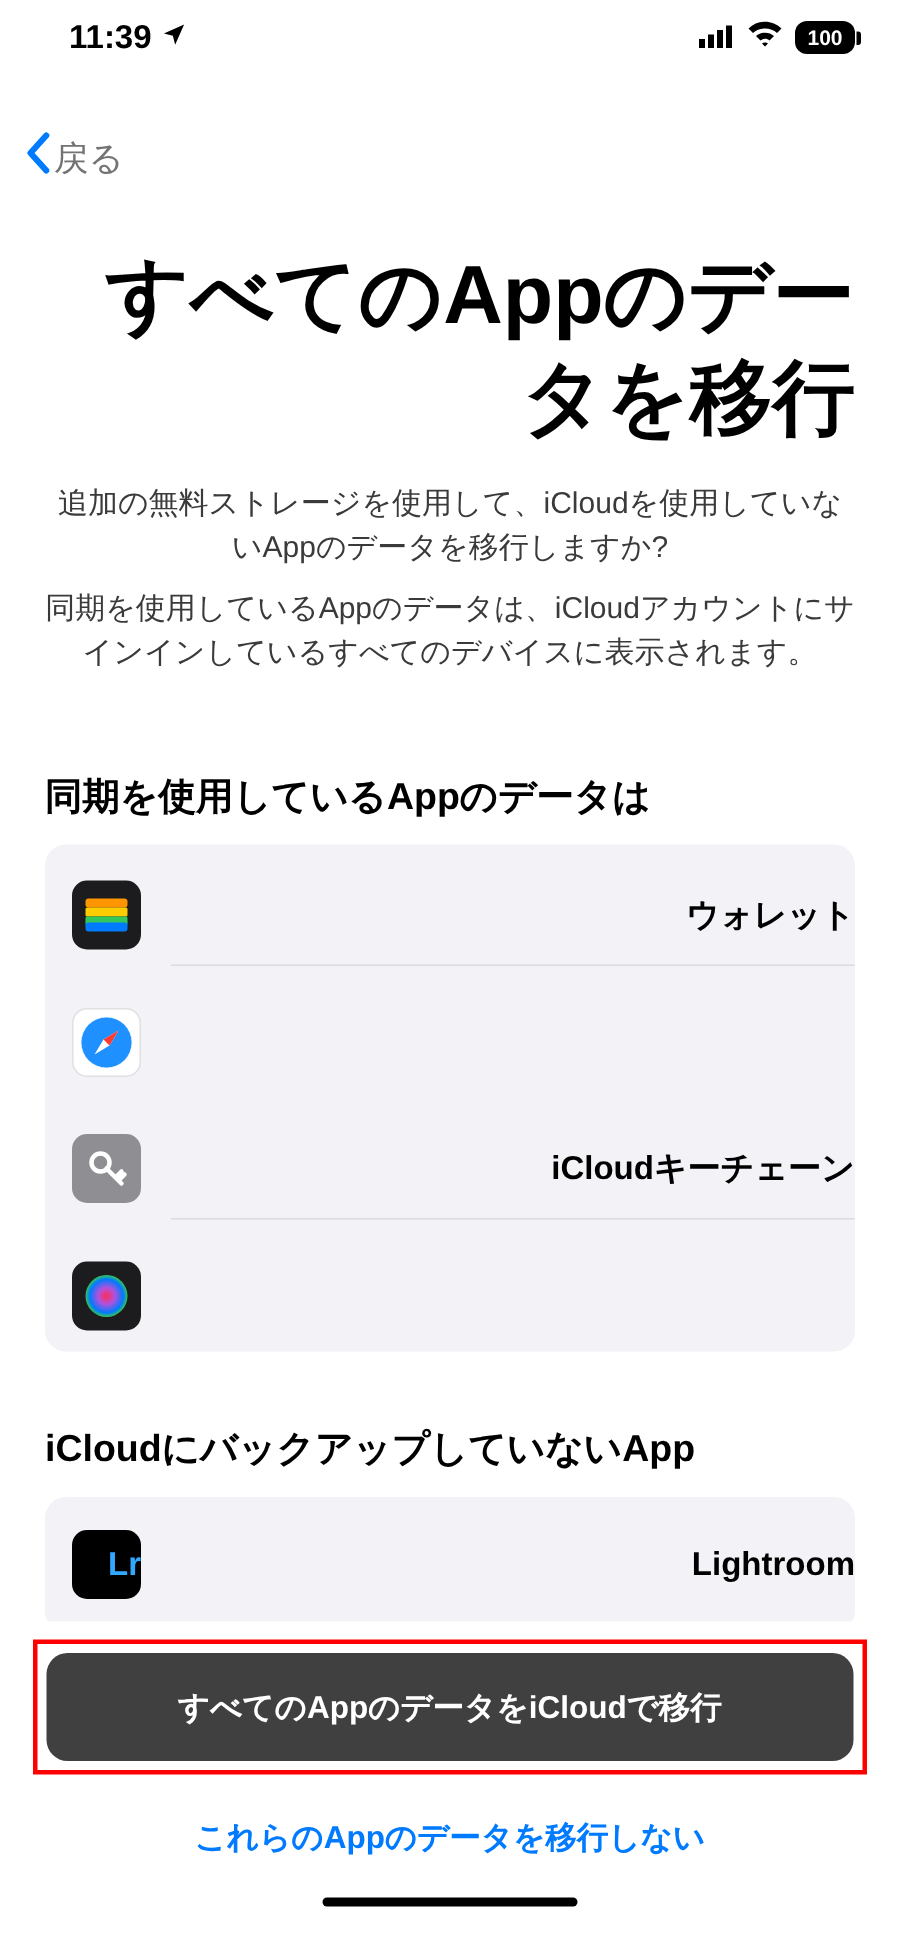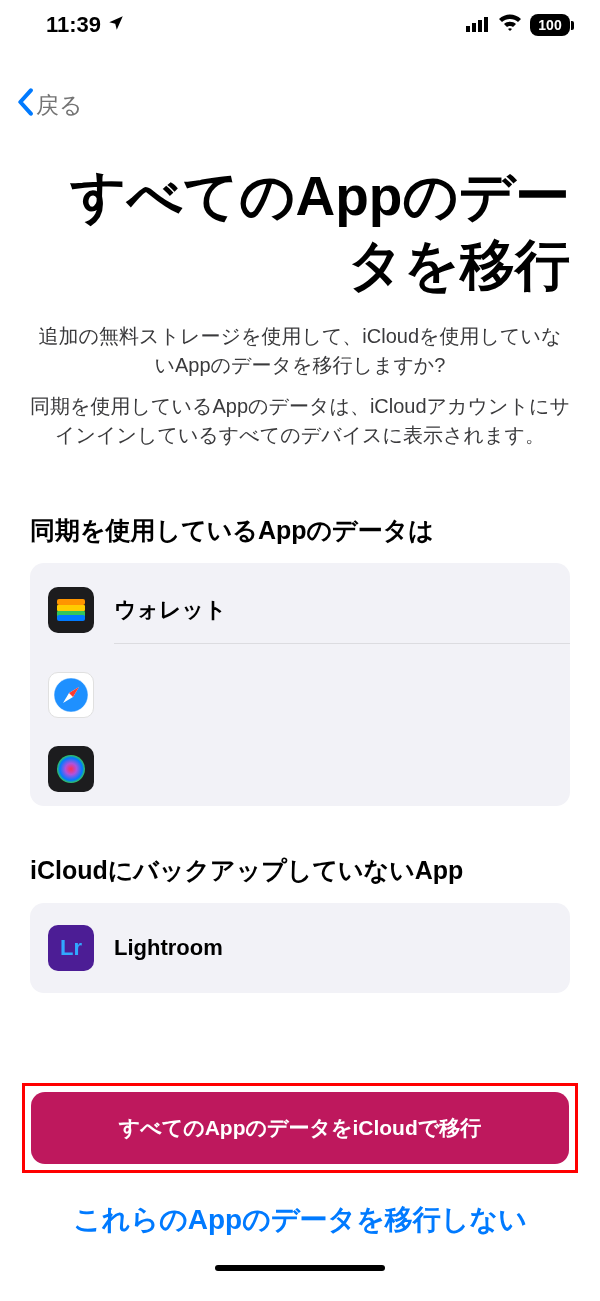--- a/index.html
+++ b/index.html
@@ -10,28 +10,28 @@
   .nav-bar { display: flex; align-items: center; padding: 30px 16px 10px 16px; }
   .back-btn { display: flex; align-items: center; color: #737373; font-size: 23px; gap: 2px; cursor: pointer; }
   .content { padding: 30px 30px 0 30px; }
   .title { font-size: 55px; font-weight: 700; text-align: right; line-height: 1.25; letter-spacing: 0; }
   .desc { text-align: center; font-size: 20px; color: #3a3a3c; margin-top: 22px; line-height: 1.45; }
   .desc + .desc { margin-top: 12px; }
   .section-header { font-size: 25px; font-weight: 700; margin: 64px 0 16px 0; }
   .section-header.second { margin-top: 48px; }
   .card { background: #f2f2f7; border-radius: 14px; padding: 0 0 0 18px; }
   .row { display: flex; align-items: center; gap: 20px; padding: 14px 0; }
-  .row-label-wrap { flex: 1; border-bottom: 1px solid #dcdce0; padding: 18px 0; display: flex; align-items: center; }
+  .row-label-wrap { flex: 1; border-bottom: 1px solid #dcdce0; padding: 18px 0; display: flex; align-items: center; justify-content: flex-end; }
   .row:last-child .row-label-wrap { border-bottom: none; }
   .row-label { font-size: 22px; font-weight: 600; }
   .app-icon { width: 46px; height: 46px; border-radius: 10px; flex-shrink: 0; display: flex; align-items: center; justify-content: center; }
   .footer { position: absolute; bottom: 0; left: 0; right: 0; background: #fff; padding: 12px 30px 30px; border-top: 0; }
-  .primary-btn { background: #be185d; color: #fff; font-size: 21px; font-weight: 600; text-align: center; padding: 22px 10px; border-radius: 14px; cursor: pointer; }
+  .primary-btn { background: #404040; color: #fff; font-size: 21px; font-weight: 600; text-align: center; padding: 22px 10px; border-radius: 14px; cursor: pointer; }
   .highlight-box { border: 3px solid #ff0000; padding: 6px; margin: 0 -8px 14px -8px; }
-  .secondary-link { color: #007aff; font-size: 28px; font-weight: 600; text-align: center; padding: 14px 0 8px; cursor: pointer; }
+  .secondary-link { color: #007aff; font-size: 21px; font-weight: 600; text-align: center; padding: 14px 0 8px; cursor: pointer; }
   .home-indicator { width: 170px; height: 6px; background: #000; border-radius: 4px; margin: 18px auto 0; }
   
   .battery-pill { display: inline-flex; align-items: center; justify-content: center; background: #000000; color: #fff; border-radius: 8px; width: 40px; height: 22px; font-size: 14px; font-weight: 700; position: relative; }
   .battery-pill::after { content: ""; position: absolute; right: -4px; width: 3px; height: 9px; background: #000; border-radius: 0 2px 2px 0; }
 </style>
 </head>
 <body>
 
 <div class="status-bar">
   <div class="status-left">
@@ -98,40 +98,51 @@
       <div class="app-icon" style="background:#fff; border:1px solid #e0e0e0;">
         <svg width="40" height="40" viewBox="0 0 40 40">
             <circle cx="20" cy="20" r="17" fill="#1e90ff"></circle>
             <circle cx="20" cy="20" r="17" fill="none" stroke="#fff" stroke-width="0.5"></circle>
             <path d="M28 12 L22 22 L12 28 L18 18 Z" fill="#fff"></path>
             <path d="M28 12 L22 22 L18 18 Z" fill="#ff3b30"></path>
           </svg>
       </div>
     </div>
     <div class="row">
+      <div class="app-icon" style="background:#8e8e93;">
+        <svg width="28" height="28" viewBox="0 0 28 28">
+            <circle cx="10" cy="10" r="6" fill="none" stroke="#fff" stroke-width="3"></circle>
+            <path d="M14 14 L24 24 M20 20 L24 16 M22 22 L26 18" stroke="#fff" stroke-width="3" stroke-linecap="round" fill="none"></path>
+          </svg>
+      </div>
+      <div class="row-label-wrap">
+          <span class="row-label">iCloudキーチェーン</span>
+        </div>
+    </div>
+    <div class="row">
       <div class="app-icon" style="background:#1c1c1e;">
         <svg width="40" height="40" viewBox="0 0 40 40">
             <defs>
               <radialGradient id="sg" cx="50%" cy="50%">
                 <stop offset="0%" stop-color="#ff2d55"></stop>
                 <stop offset="40%" stop-color="#af52de"></stop>
                 <stop offset="80%" stop-color="#007aff"></stop>
                 <stop offset="100%" stop-color="#34c759"></stop>
               </radialGradient>
             </defs>
             <circle cx="20" cy="20" r="14" fill="url(#sg)"></circle>
           </svg>
       </div>
     </div>
   </div>
 
   <h2 class="section-header second">iCloudにバックアップしていないApp</h2>
   <div class="card">
     <div class="row">
-      <div class="app-icon" style="background:#4c1d95;">
+      <div class="app-icon" style="background:#000000;justify-content:flex-end;">
         <span style="color:#31a8ff; font-weight:700; font-size:22px;">Lr</span>
       </div>
       <div class="row-label-wrap">
           <span class="row-label">Lightroom</span>
         </div>
     </div>
   </div>
 </div>
 
 <div class="footer">

